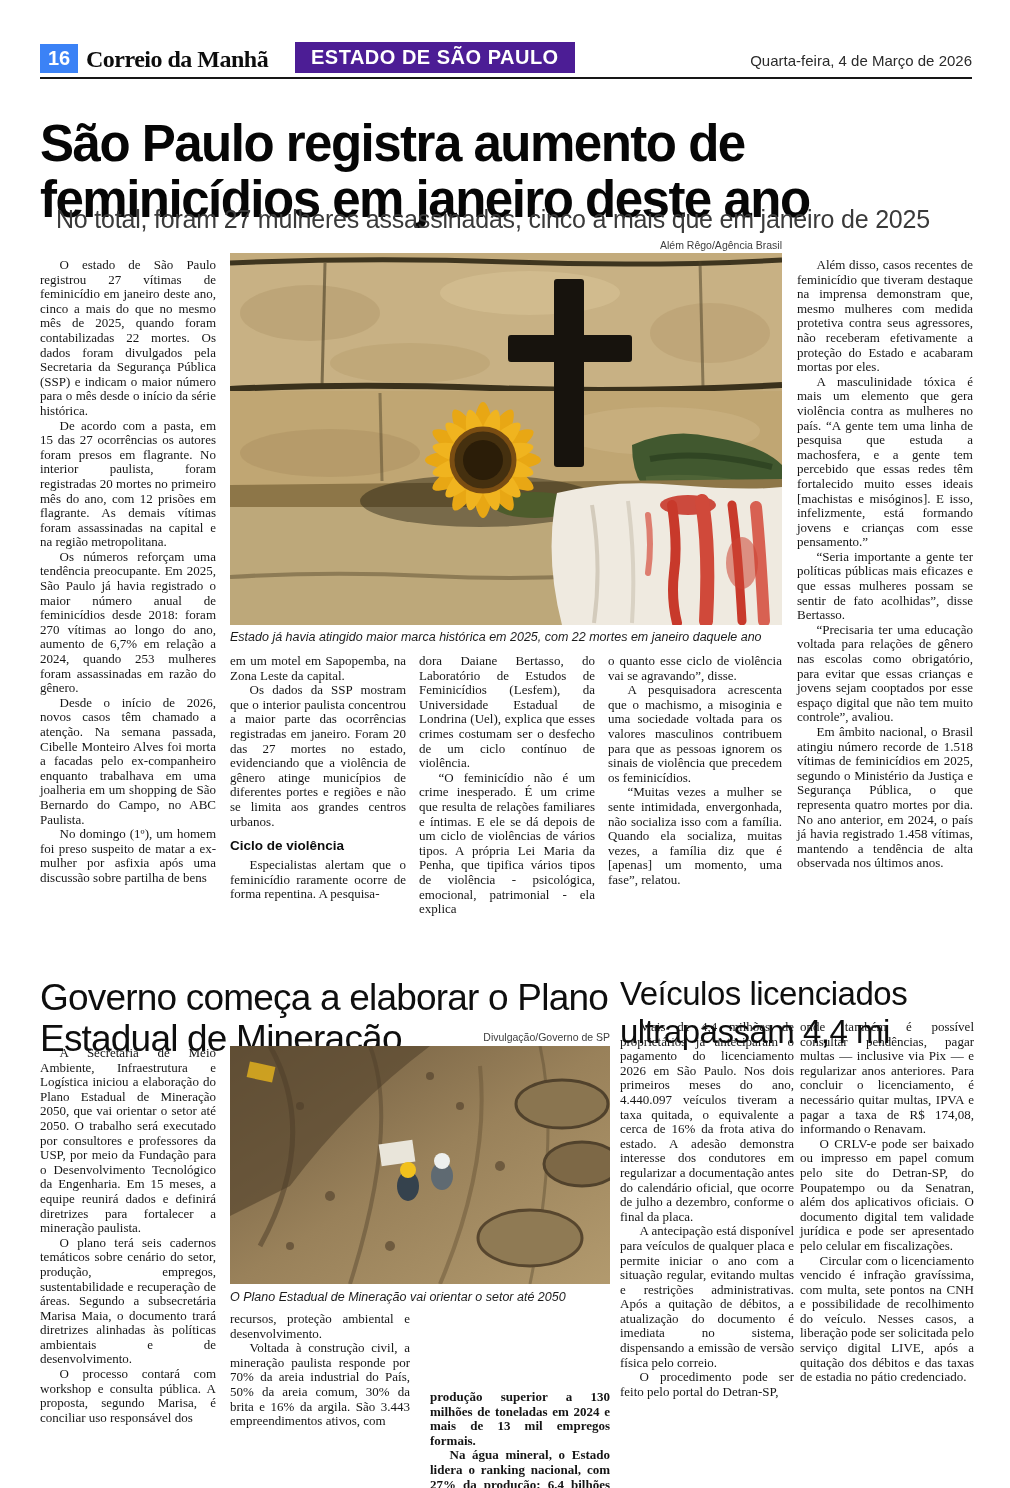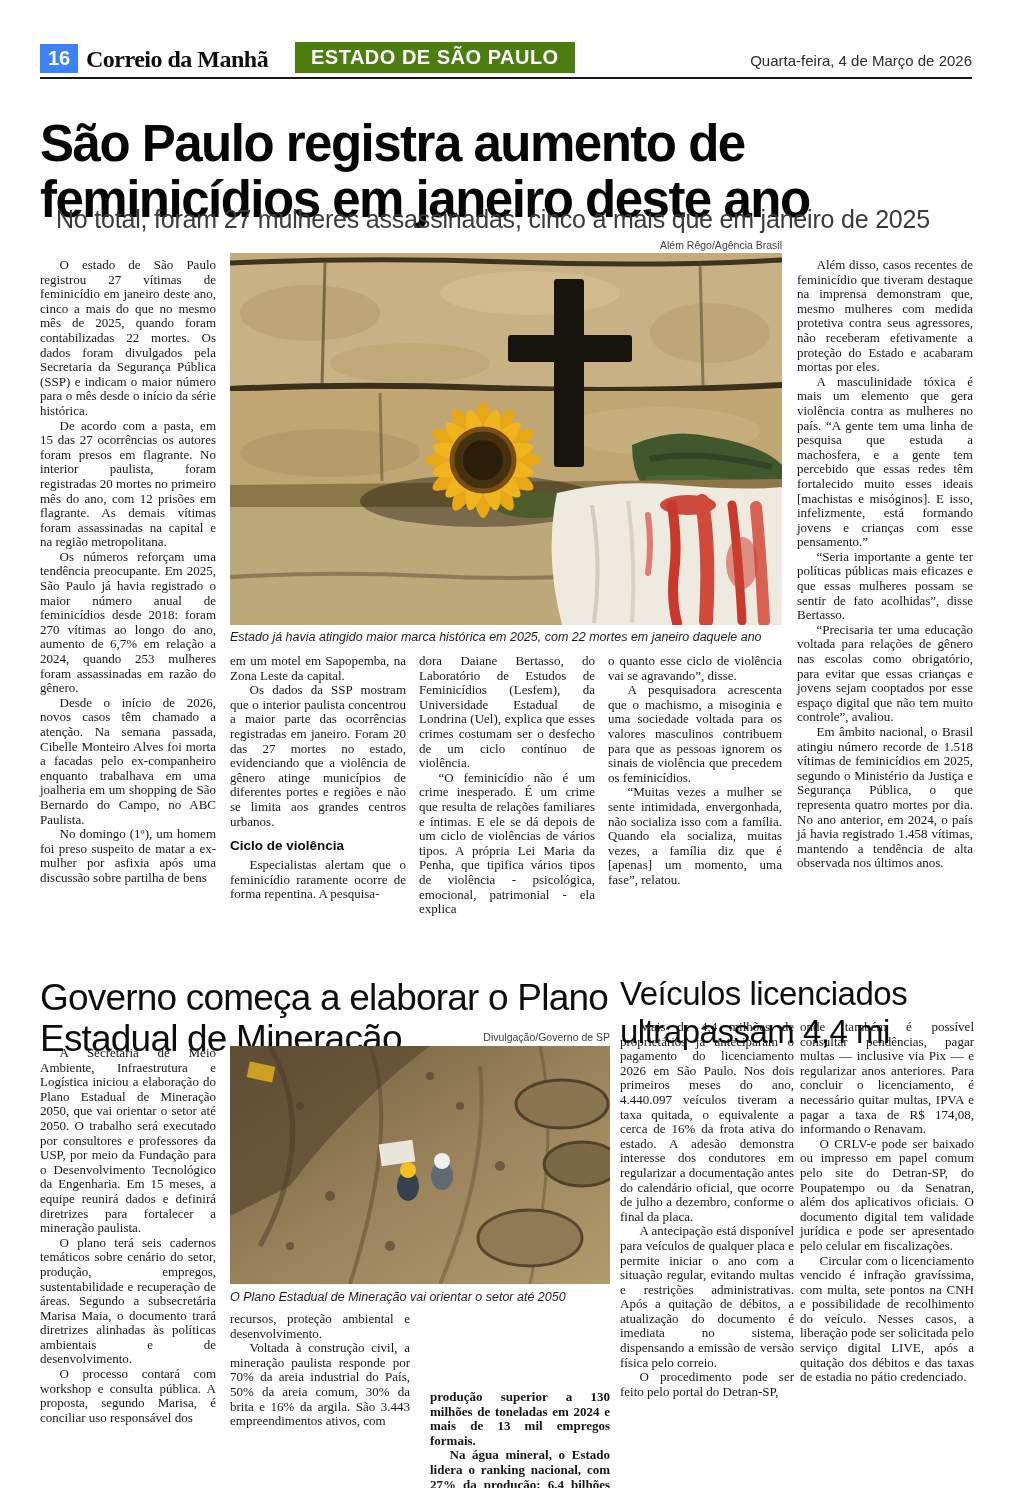--- a/index.html
+++ b/index.html
@@ -3,21 +3,21 @@
 <meta charset="utf-8">
 <style>
   html,body{margin:0;padding:0;background:#e8e8e8;}
   #page{position:relative;width:1010px;height:1488px;background:#ffffff;margin:0 auto;
         overflow:hidden;font-family:"Liberation Sans",sans-serif;color:#111;}
   
   .pagenum{position:absolute;left:40px;top:44px;width:38px;height:29px;background:#3b82f6;
            color:#fff;font:700 20px/29px "Liberation Sans",sans-serif;text-align:center;}
   .brand{position:absolute;left:86px;top:46px;font:700 24px "Liberation Serif",serif;
          letter-spacing:-.5px;color:#0d0d0d;}
-  .sectionbar{position:absolute;left:295px;top:42px;height:31px;background:#4d7c0f;color:#fff;
+  .sectionbar{position:absolute;left:295px;top:42px;height:31px;background:#4c1d95;color:#fff;
               font:700 20px/31px "Liberation Sans",sans-serif;letter-spacing:.5px;padding:0 16px;}
   .date{position:absolute;right:38px;top:52px;font:15px "Liberation Sans",sans-serif;color:#2b2b2b;}
   .toprule{position:absolute;left:40px;top:77px;width:932px;height:2px;background:#161616;}
   
   .h-main{position:absolute;left:40px;top:82px;width:942px;
           font:700 51px/1.09 "Liberation Sans",sans-serif;letter-spacing:-1.5px;color:#060606;}
   .deck{position:absolute;left:40px;top:204px;width:942px;
         font:400 25px/1.2 "Liberation Sans",sans-serif;letter-spacing:-.2px;color:#3a3a3a;margin-left:16px;}
   .h-mining{position:absolute;left:40px;top:946px;width:584px;
             font:400 37px/1.12 "Liberation Sans",sans-serif;letter-spacing:-.8px;color:#0e0e0e;}

